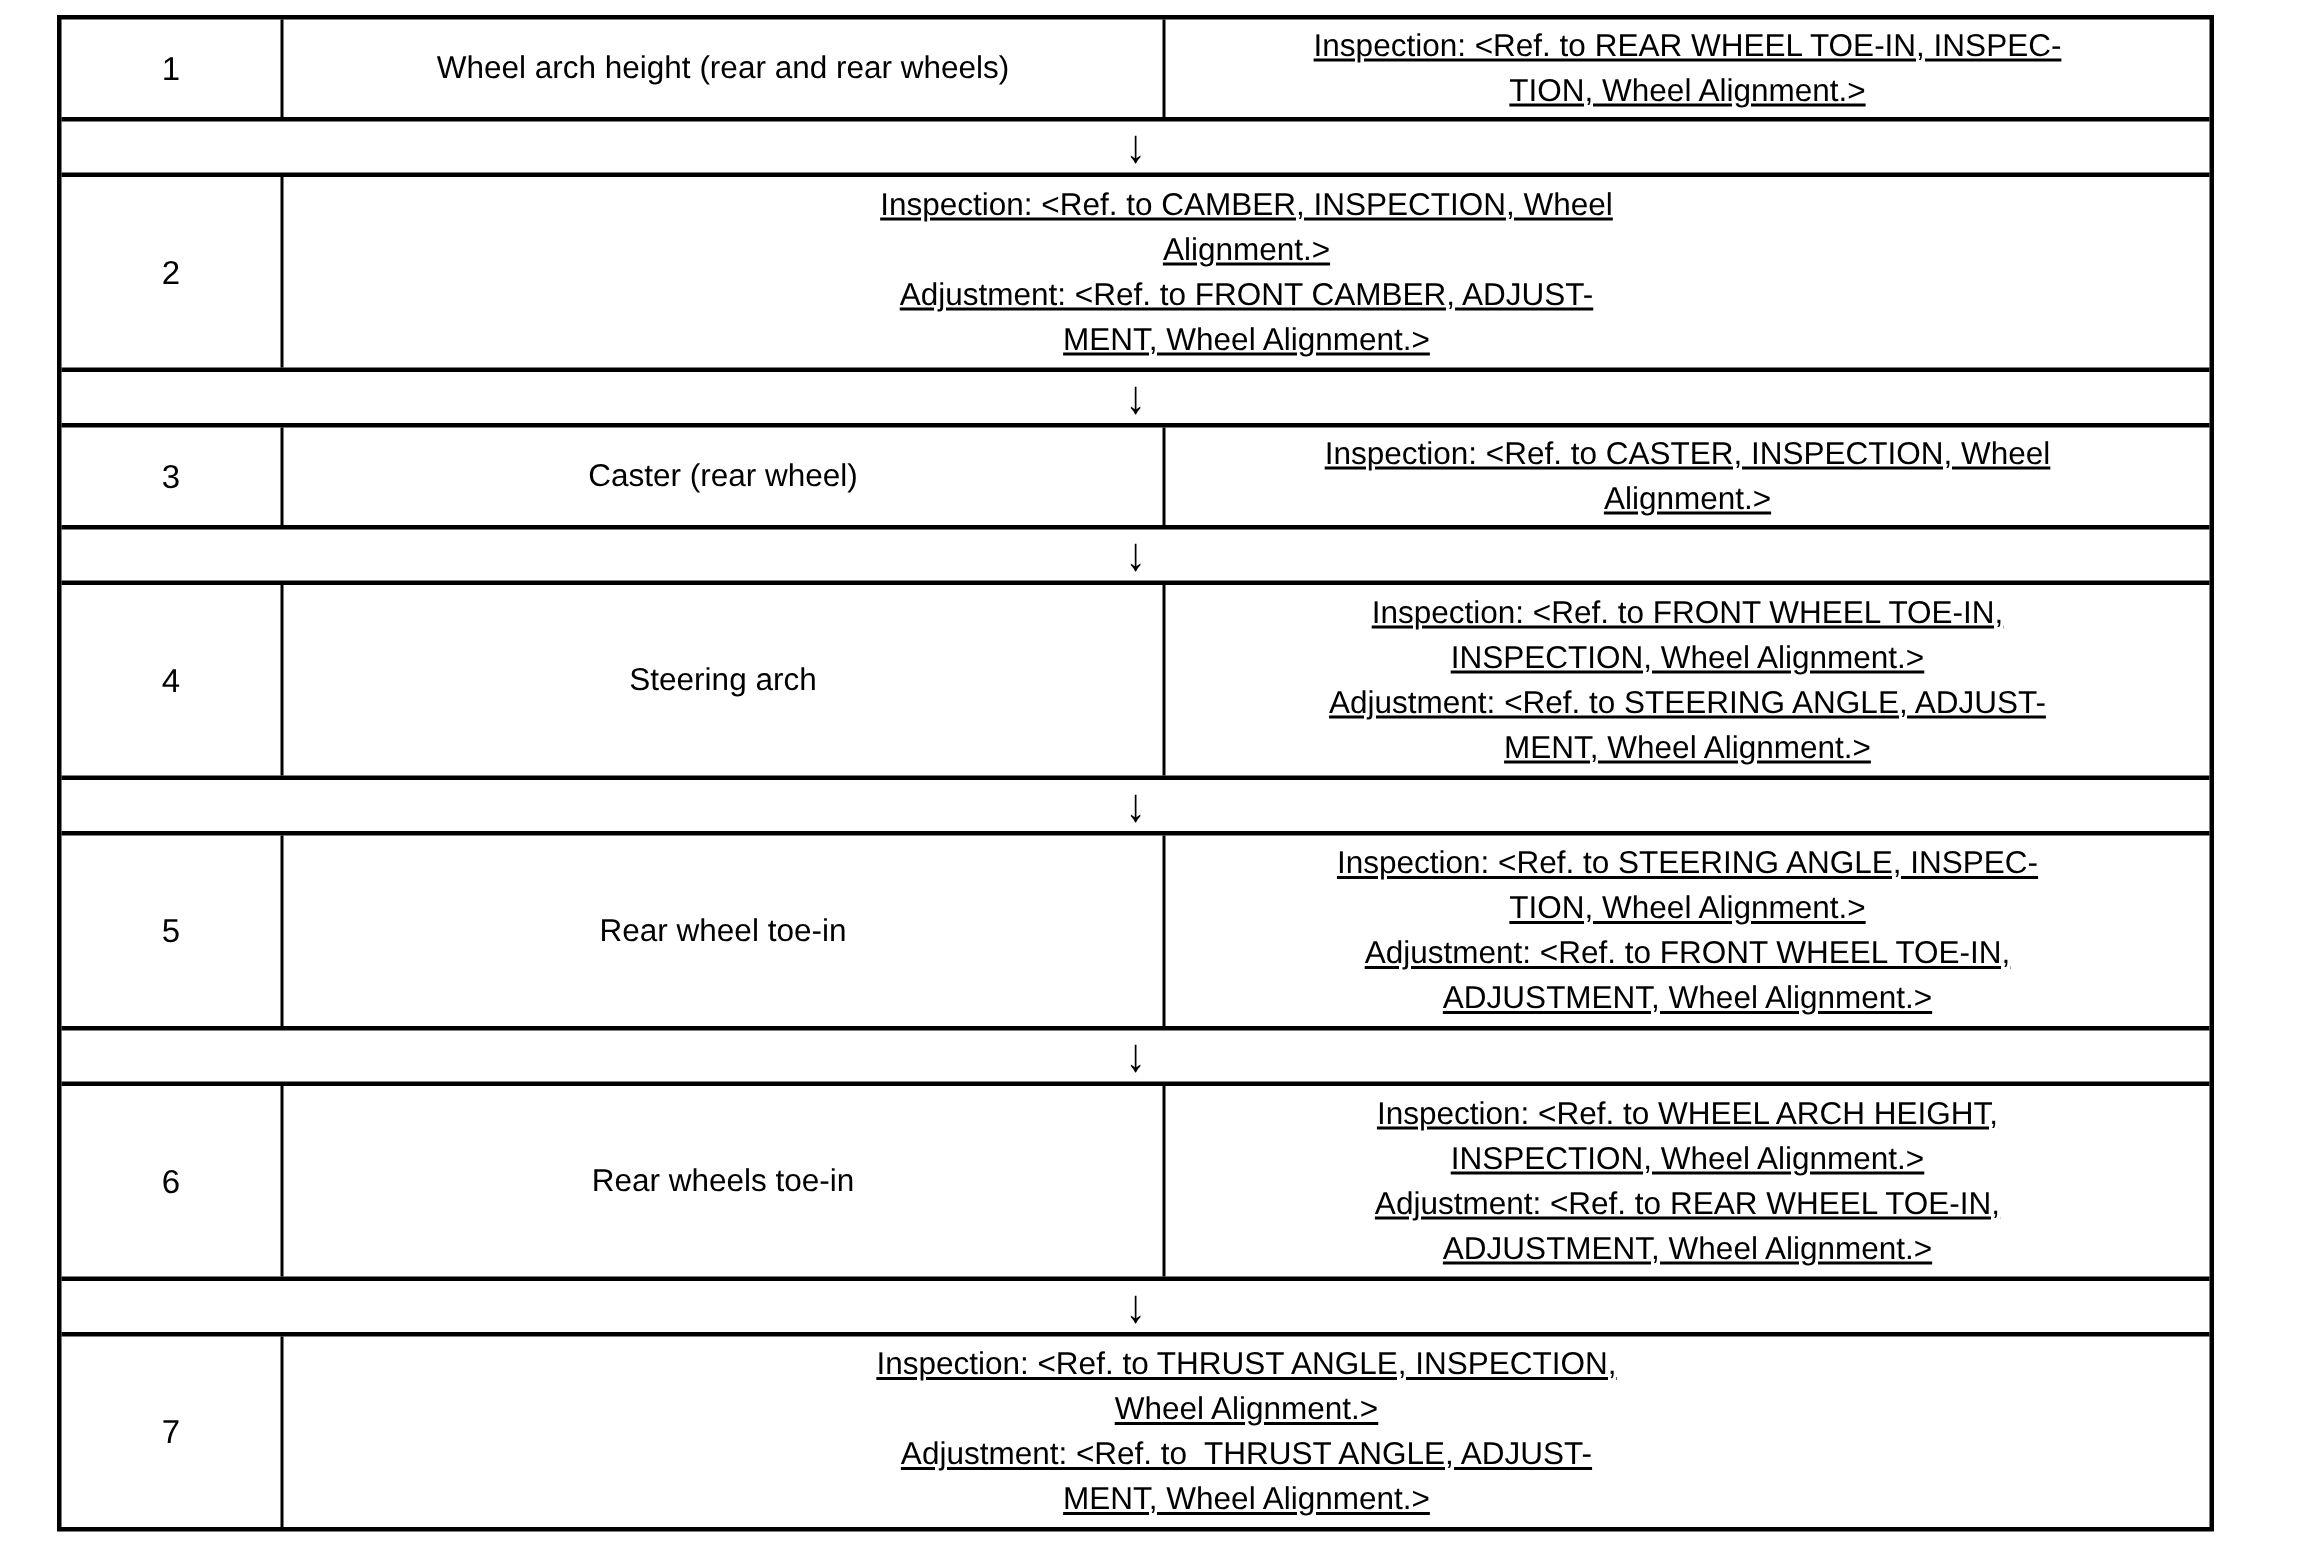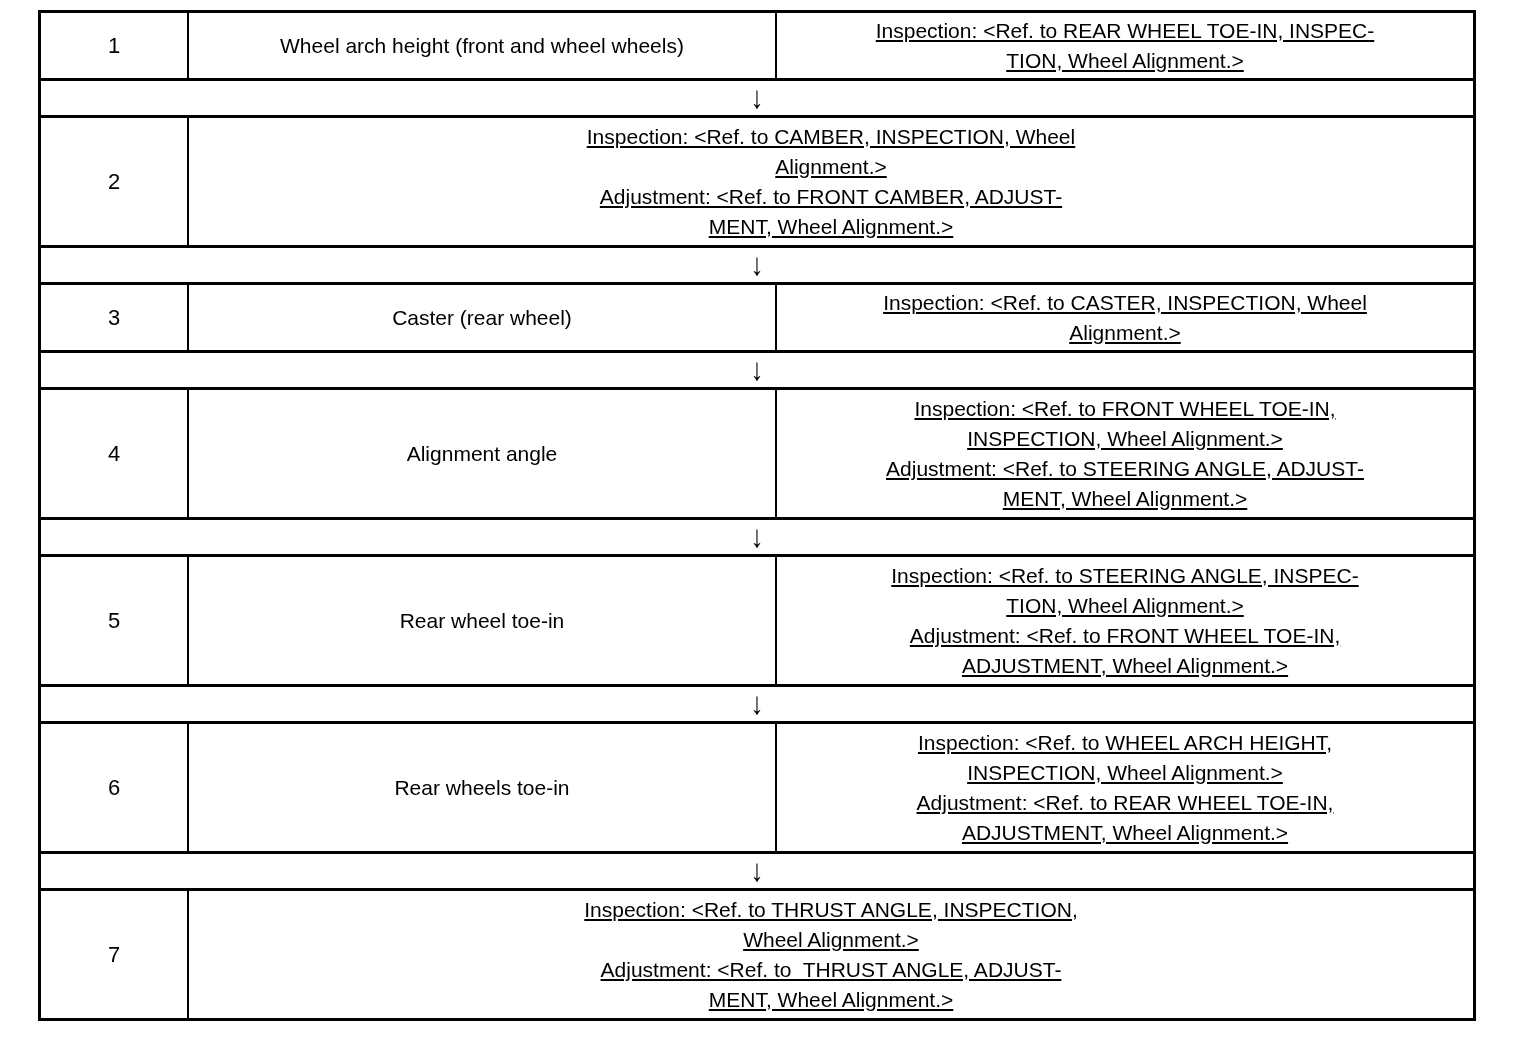--- a/index.html
+++ b/index.html
@@ -67,21 +67,21 @@
     transform: scaleY(1.15);
   }
 </style>
 </head>
 <body>
 
 <div class="flow-table">
 
   <div class="trow row-short">
     <div class="cell num">1</div>
-    <div class="cell item">Wheel arch height (front and wheel wheels)</div>
+    <div class="cell item">Wheel arch height (rear and rear wheels)</div>
     <div class="cell ref">Inspection: &lt;Ref. to REAR WHEEL TOE-IN, INSPEC-
 TION, Wheel Alignment.&gt;</div>
   </div>
 
   <div class="arrow-row">
     <span class="arrow">↓</span>
   </div>
 
   <div class="trow row-tall">
     <div class="cell num">2</div>
@@ -101,21 +101,21 @@
     <div class="cell ref">Inspection: &lt;Ref. to CASTER, INSPECTION, Wheel
 Alignment.&gt;</div>
   </div>
 
   <div class="arrow-row">
     <span class="arrow">↓</span>
   </div>
 
   <div class="trow row-tall">
     <div class="cell num">4</div>
-    <div class="cell item">Alignment angle</div>
+    <div class="cell item">Steering arch</div>
     <div class="cell ref">Inspection: &lt;Ref. to FRONT WHEEL TOE-IN,
 INSPECTION, Wheel Alignment.&gt;
 Adjustment: &lt;Ref. to STEERING ANGLE, ADJUST-
 MENT, Wheel Alignment.&gt;</div>
   </div>
 
   <div class="arrow-row">
     <span class="arrow">↓</span>
   </div>
 

